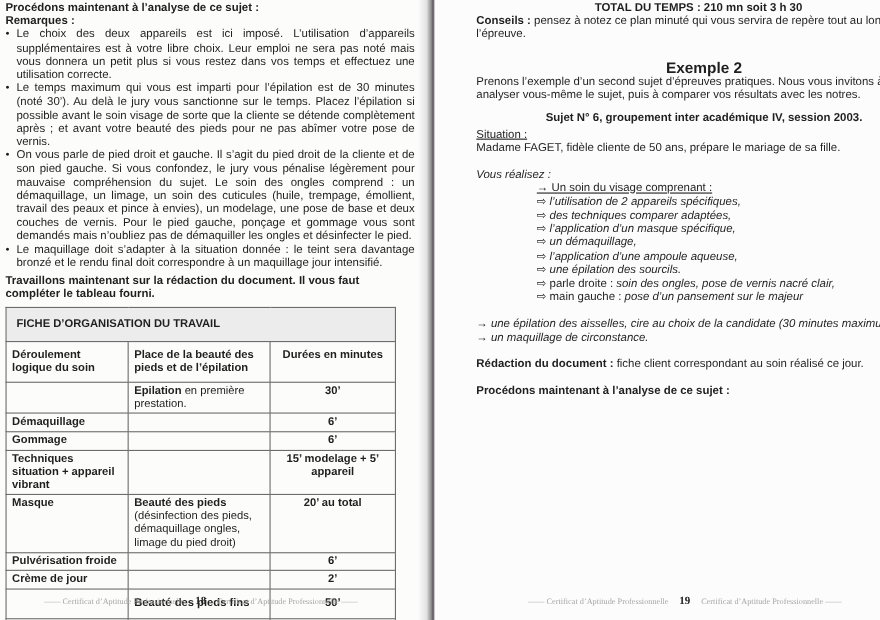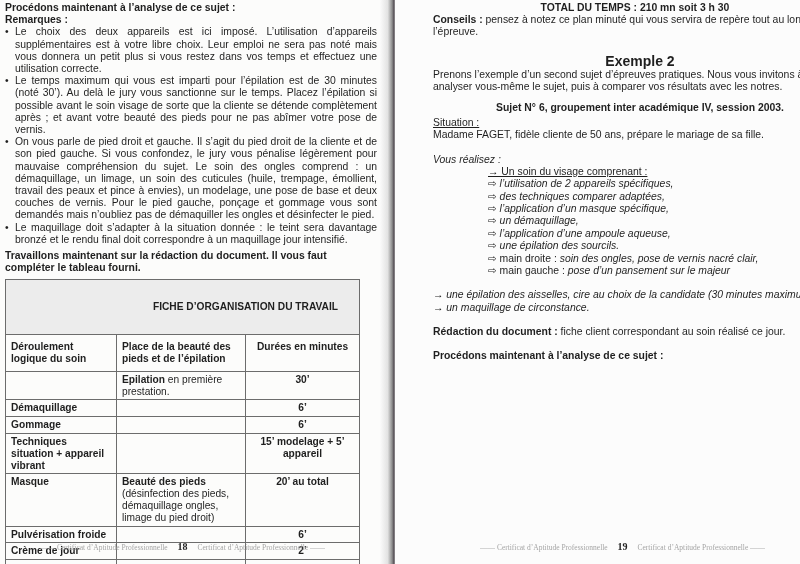--- a/index.html
+++ b/index.html
@@ -22,21 +22,21 @@
   .i { font-style:italic; }
   .u { text-decoration:underline; }
   ul.remarks { list-style:none; margin:0; padding:0; }
   ul.remarks li { position:relative; padding-left:10px; text-align:justify; font-size:10.4px; line-height:12.2px; }
   ul.remarks li::before { content:"•"; position:absolute; left:0; top:0; }
   .travail { margin-top:4px; font-weight:bold; font-size:10.4px; line-height:12.2px; }
   table.fiche {
     border-collapse:collapse; width:355px; margin-top:5px; font-size:10.2px; line-height:11.8px;
   }
   table.fiche td { border:1px solid #6c6c6c; vertical-align:top; padding:2px 5px; }
-  .fiche .title-cell { background:#ececec; text-align:right; font-weight:bold; padding:21px; }
+  .fiche .title-cell { background:#ececec; text-align:left; font-weight:bold; padding:9px; }
   .fiche .hdr td { font-weight:bold; padding:6px 5px 6px 5px; }
   .fiche .c1 { width:100px; font-weight:bold; }
   .fiche .c2 { width:118px; }
   .fiche .c3 { text-align:center; font-weight:bold; }
   .footer {
     position:absolute; bottom:12px; font-family:"Liberation Serif", serif;
     font-size:7.5px; color:#a5a5a5; white-space:nowrap;
   }
   .footer .num { color:#222; font-weight:bold; font-size:10px; margin:0 8px; }
   .center { text-align:center; }
@@ -140,21 +140,21 @@
   <p class="txt i" style="margin-top:12px;">Vous réalisez :</p>
   <div class="indent1">
     <p class="list-item u">→ Un soin du visage comprenant :</p>
     <p class="list-item i"><span>⇨</span> <span>l’utilisation de 2 appareils spécifiques,</span></p>
     <p class="list-item i"><span>⇨</span> <span>des techniques comparer adaptées,</span></p>
     <p class="list-item i"><span>⇨</span> <span>l’application d’un masque spécifique,</span></p>
     <p class="list-item i"><span>⇨</span> <span>un démaquillage,</span></p>
     <p class="list-item i"><span>⇨</span> <span>l’application d’une ampoule aqueuse,</span></p>
     <p class="list-item i"><span>⇨</span> <span>une épilation des sourcils.</span></p>
 
-    <p class="list-item"><span>⇨</span> <span>main droite :</span><span class="i"> soin des ongles, pose de vernis nacré clair,</span></p>
+    <p class="list-item"><span>⇨</span> <span>parle droite :</span><span class="i"> soin des ongles, pose de vernis nacré clair,</span></p>
     <p class="list-item"><span>⇨</span> <span>main gauche :</span><span class="i"> pose d’un pansement sur le majeur</span></p>
   </div>
 
   <p class="list-item i" style="margin-top:12px;font-style:italic;"><span>→</span> <span>une épilation des aisselles, cire au choix de la candidate (30 minutes maximum)</span></p>
   <p class="list-item i"><span>→</span> <span>un maquillage de circonstance.</span></p>
 
   <p class="txt" style="margin-top:12px;"><b>Rédaction du document :</b><span> fiche client correspondant au soin réalisé ce jour.</span></p>
 
   <p class="txt b" style="margin-top:11px;">Procédons maintenant à l’analyse de ce sujet :</p>
 

